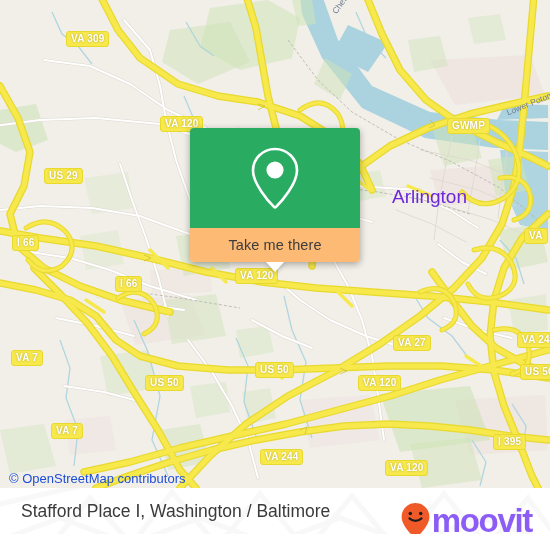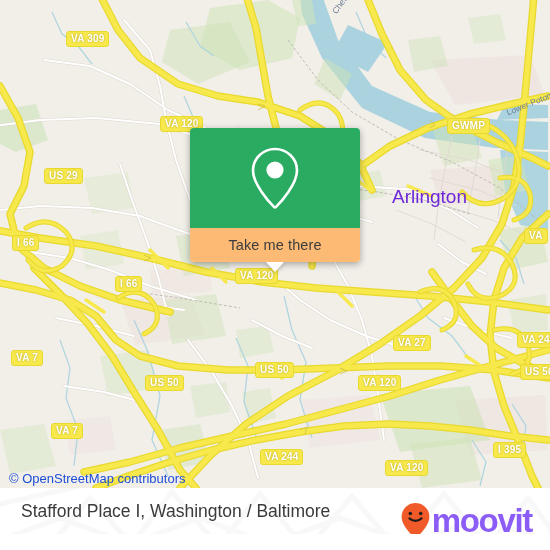--- a/index.html
+++ b/index.html
@@ -413,21 +413,21 @@
     <div class="shield" style="left:235px; top:268px;">VA 120</div>
     <div class="shield" style="left:115px; top:276px;">I 66</div>
     <div class="shield" style="left:393px; top:299px;margin-top:36px;">VA 27</div>
     <div class="shield" style="left:11px;  top:350px;">VA 7</div>
     <div class="shield" style="left:255px; top:362px;">US 50</div>
     <div class="shield" style="left:520px; top:364px;">US 50</div>
 
     <div class="shield" style="left:145px; top:375px;">US 50</div>
     <div class="shield" style="left:358px; top:375px;">VA 120</div>
     <div class="shield" style="left:51px;  top:423px;">VA 7</div>
-    <div class="shield" style="left:493px; top:434px;margin-top:8px;">I 395</div>
+    <div class="shield" style="left:493px; top:434px;">I 395</div>
     <div class="shield" style="left:260px; top:449px;">VA 244</div>
     <div class="shield" style="left:385px; top:460px;">VA 120</div>
     <div class="shield" style="left:517px; top:332px;">VA 244</div>
 
     <div id="poi-card">
       <div id="poi-card-tail"></div>
       <div id="poi-card-green">
         <svg width="54" height="66" viewBox="0 0 54 66">
           <path d="M27 4 C14.8 4 5 13.6 5 25.4 C5 39 21 57 26.2 62.2 a1.1 1.1 0 0 0 1.6 0
                    C33 57 49 39 49 25.4 C49 13.6 39.2 4 27 4 Z" fill="none" stroke="#ffffff" stroke-width="2.6"></path>

